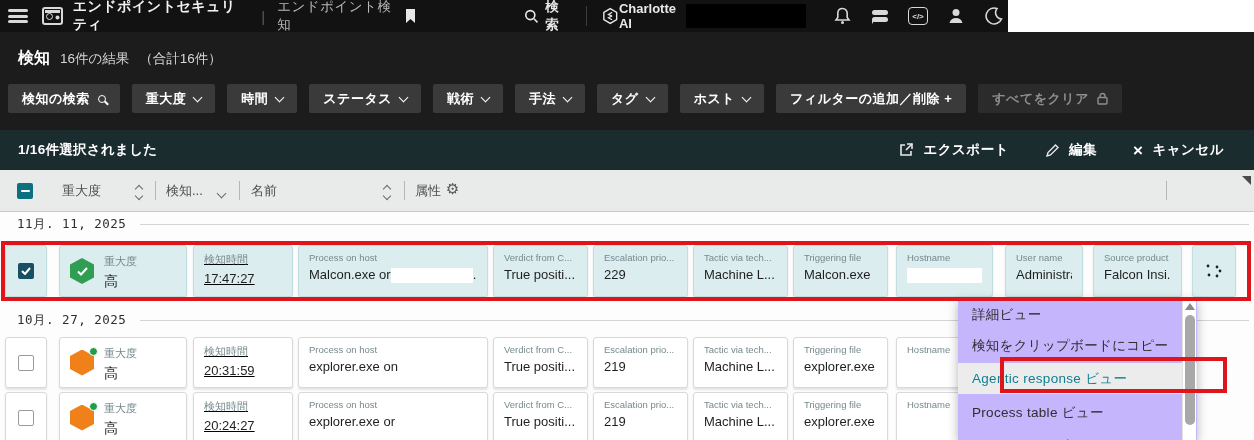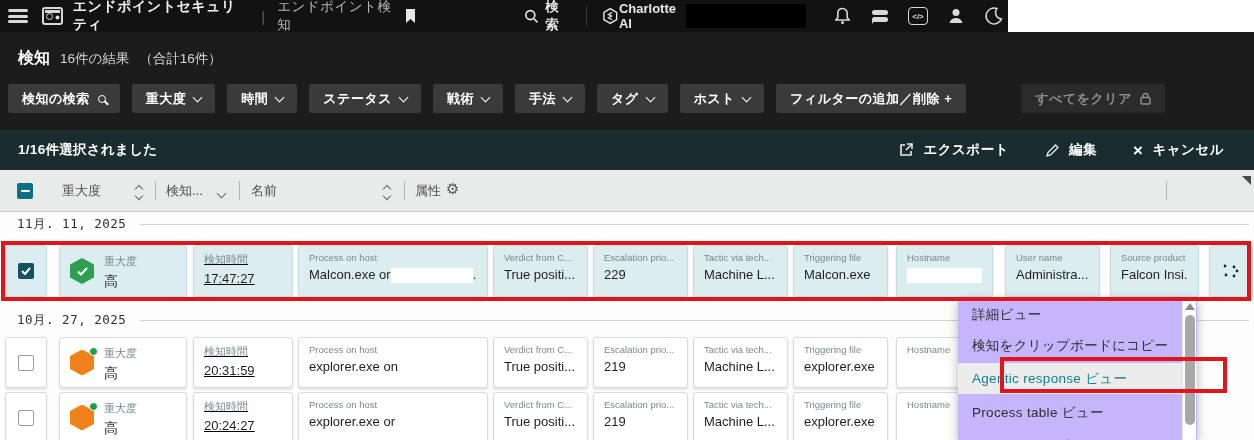--- a/index.html
+++ b/index.html
@@ -29,21 +29,21 @@
 
   
   .pagehead { position:absolute; top:32px; left:0; width:1254px; height:98px; background:#1c1c1c; color:#fff; }
   .ph-titlerow { position:absolute; top:16px; left:18px; display:flex; align-items:baseline; gap:10px; }
   .ph-title { font-size:16px; font-weight:bold; }
   .ph-count { font-size:13.5px; color:#d6d6d6; }
   .filterrow { position:absolute; top:52px; left:8px; display:flex; gap:12px; }
   .fbtn { background:#3a3a3a; color:#fff; font-size:13px; font-weight:bold; border:none; border-radius:2px;
           height:29px; padding:0 14px; display:flex; align-items:center; gap:8px; cursor:pointer; letter-spacing:.5px; }
   .fbtn .chev { margin-bottom:3px; }
-  .fbtn-disabled { background:#2b2b2b; color:#8f8f8f;margin-left:43px; }
+  .fbtn-disabled { background:#2b2b2b; color:#8f8f8f; }
   .chev { width:7px; height:7px; border-right:1.7px solid currentColor; border-bottom:1.7px solid currentColor;
           transform:rotate(45deg); display:inline-block; }
   .searchglyph { width:8px; height:8px; border:1.7px solid currentColor; border-radius:50%; position:relative; display:inline-block; }
   .searchglyph:after { content:""; position:absolute; width:5px; height:1.7px; background:currentColor; transform:rotate(45deg); bottom:-2px; right:-4px; }
 
   
   .selbar { position:absolute; top:130px; left:0; width:1254px; height:40px; background:#1b2c2e; color:#fff;
             display:flex; align-items:center; font-size:13.5px; }
   .selbar .seltext { margin-left:18px; font-weight:bold; letter-spacing:.3px; }
   .sel-actions { margin-left:auto; display:flex; align-items:center; gap:36px; margin-right:30px; }
@@ -78,21 +78,21 @@
           padding:6px 10px 4px 10px; overflow:hidden; }
   .cell .lbl { font-size:9.5px; color:#76898d; white-space:nowrap; overflow:hidden; }
   .cell .val { font-size:13px; color:#1f1f1f; margin-top:4px; white-space:nowrap; overflow:hidden; }
   .sel .cell { background:#dcedef; border-color:#c2dde0; }
   .cbcell { width:42px; margin-right:12px; display:flex; align-items:center; justify-content:center; padding:0; }
   .sevcell { width:128px; margin-right:6px; display:flex; gap:10px; align-items:center; padding-top:4px; }
   .w100 { width:100px; margin-right:5px;text-decoration:underline; }
   .w190 { width:190px; margin-right:5px; }
   .w95  { width:95px;  margin-right:5px; }
   .hostcell { width:97px; margin-left:3px; margin-right:12px; }
-  .usercell { width:95px; margin-right:10px; }
+  .usercell { width:78px; margin-right:10px; }
   .srccell  { width:89px; margin-right:10px; }
   .dotscell { width:44px; display:flex; align-items:center; justify-content:center; padding:0; cursor:pointer; }
   .hex { width:24px; height:26px; clip-path:polygon(50% 0,100% 25%,100% 75%,50% 100%,0 75%,0 25%);
          display:flex; align-items:center; justify-content:center; flex:none; position:relative; }
   .hexwrap { position:relative; flex:none; }
   .badge { position:absolute; top:-3px; right:-4px; width:9px; height:9px; border-radius:50%; background:#1f9e48; border:1.5px solid #fff; }
   .redactspan { display:inline-block; height:15px; background:#fff; vertical-align:middle; }
 
   
   .menu { position:absolute; left:958px; top:299px; width:239px; height:141px; background:#c4b5fd;

